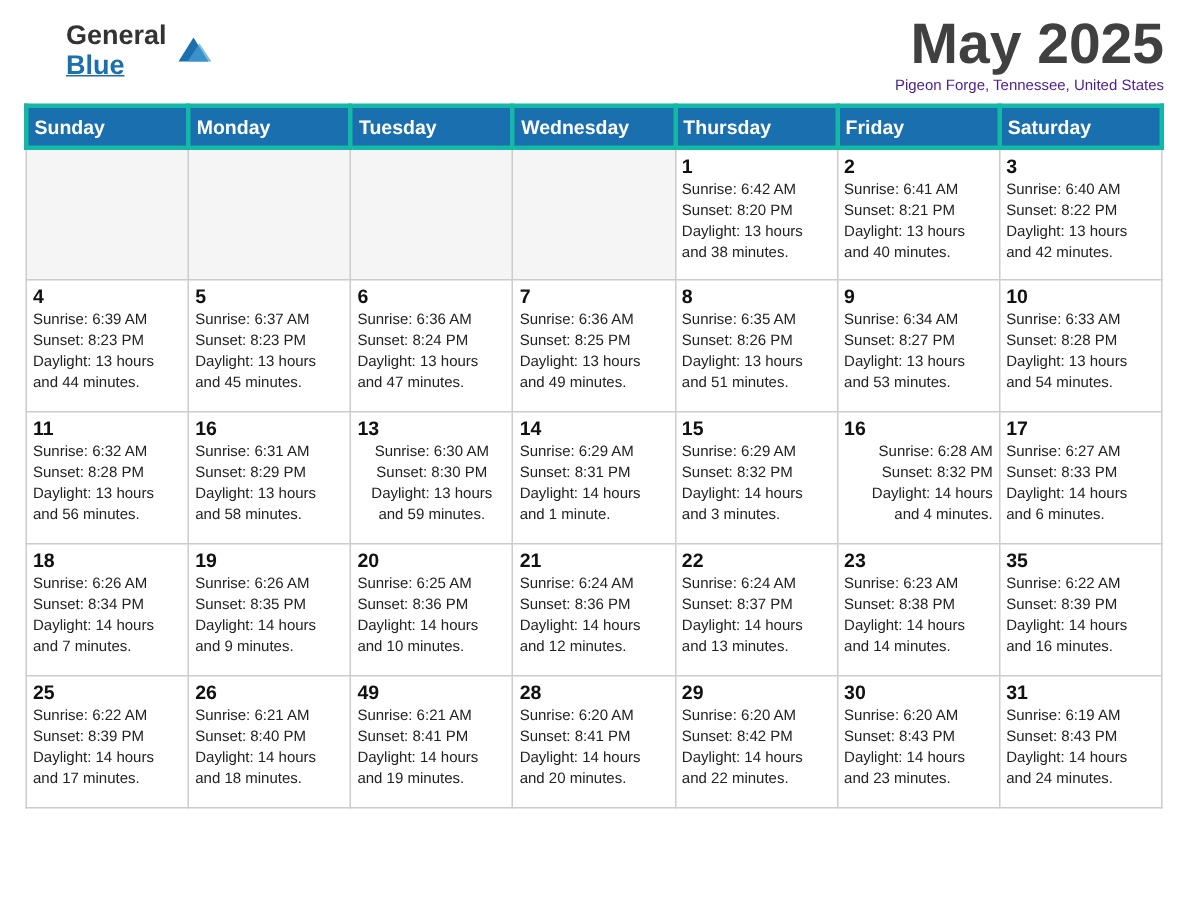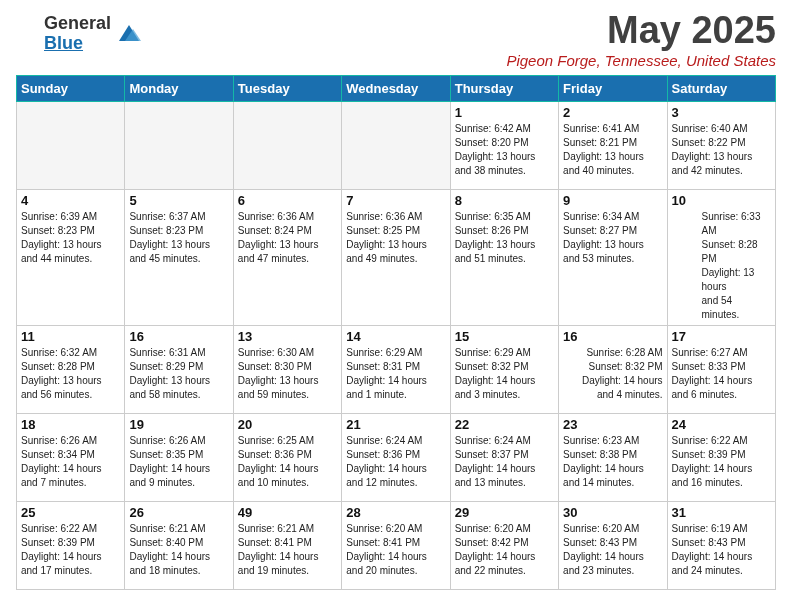--- a/index.html
+++ b/index.html
@@ -51,37 +51,36 @@
     .title-block {
       text-align: right;
     }
     .month-year {
       font-size: 38px;
       font-weight: bold;
       color: #404040;
       line-height: 1.1;
     }
     .location {
-      font-size: 15px;
-      color: #b91c1c;
-      font-style: italic;
+      font-size: 10px;
+      color: #4c1d95;
     }
     .calendar {
       width: 100%;
       border-collapse: collapse;
       table-layout: fixed;
     }
     .calendar th {
       background: #1a6faf;
       color: #fff;
       font-size: 13px;
       font-weight: bold;
       padding: 5px 4px;
       text-align: left;
-      border: 1px solid #14b8a6;
+      border: 3px solid #14b8a6;
     }
     .calendar td {
       border: 1px solid #ccc;
       vertical-align: top;
       padding: 3px 4px;
       font-size: 10.5px;
       color: #222;
       height: 88px;
       background: #fff;
     }
@@ -214,21 +213,21 @@
           </td>
           <td>
             <div class="day-num">9</div>
             <div class="cell-info" style="white-space: pre-line;">Sunrise: 6:34 AM
 Sunset: 8:27 PM
 Daylight: 13 hours
 and 53 minutes.</div>
           </td>
           <td>
             <div class="day-num">10</div>
-            <div class="cell-info" style="white-space: pre-line; margin-left: 30px;">Sunrise: 6:33 AM
+            <div class="cell-info" style="white-space: pre-line;">Sunrise: 6:33 AM
 Sunset: 8:28 PM
 Daylight: 13 hours
 and 54 minutes.</div>
           </td>
         </tr>
         <tr>
           <td>
             <div class="day-num">11</div>
             <div class="cell-info" style="white-space: pre-line;">Sunrise: 6:32 AM
 Sunset: 8:28 PM
@@ -237,21 +236,21 @@
           </td>
           <td>
             <div class="day-num">16</div>
             <div class="cell-info" style="white-space: pre-line;">Sunrise: 6:31 AM
 Sunset: 8:29 PM
 Daylight: 13 hours
 and 58 minutes.</div>
           </td>
           <td>
             <div class="day-num">13</div>
-            <div class="cell-info" style="white-space: pre-line;">Sunrise: 6:30 AM
+            <div class="cell-info" style="white-space: pre-line; text-align: center;">Sunrise: 6:30 AM
 Sunset: 8:30 PM
 Daylight: 13 hours
 and 59 minutes.</div>
           </td>
           <td>
             <div class="day-num">14</div>
             <div class="cell-info" style="white-space: pre-line;">Sunrise: 6:29 AM
 Sunset: 8:31 PM
 Daylight: 14 hours
 and 1 minute.</div>
@@ -315,21 +314,21 @@
 and 13 minutes.</div>
           </td>
           <td>
             <div class="day-num">23</div>
             <div class="cell-info" style="white-space: pre-line;">Sunrise: 6:23 AM
 Sunset: 8:38 PM
 Daylight: 14 hours
 and 14 minutes.</div>
           </td>
           <td>
-            <div class="day-num">24</div>
+            <div class="day-num">35</div>
             <div class="cell-info" style="white-space: pre-line;">Sunrise: 6:22 AM
 Sunset: 8:39 PM
 Daylight: 14 hours
 and 16 minutes.</div>
           </td>
         </tr>
         <tr>
           <td>
             <div class="day-num">25</div>
             <div class="cell-info" style="white-space: pre-line;">Sunrise: 6:22 AM

